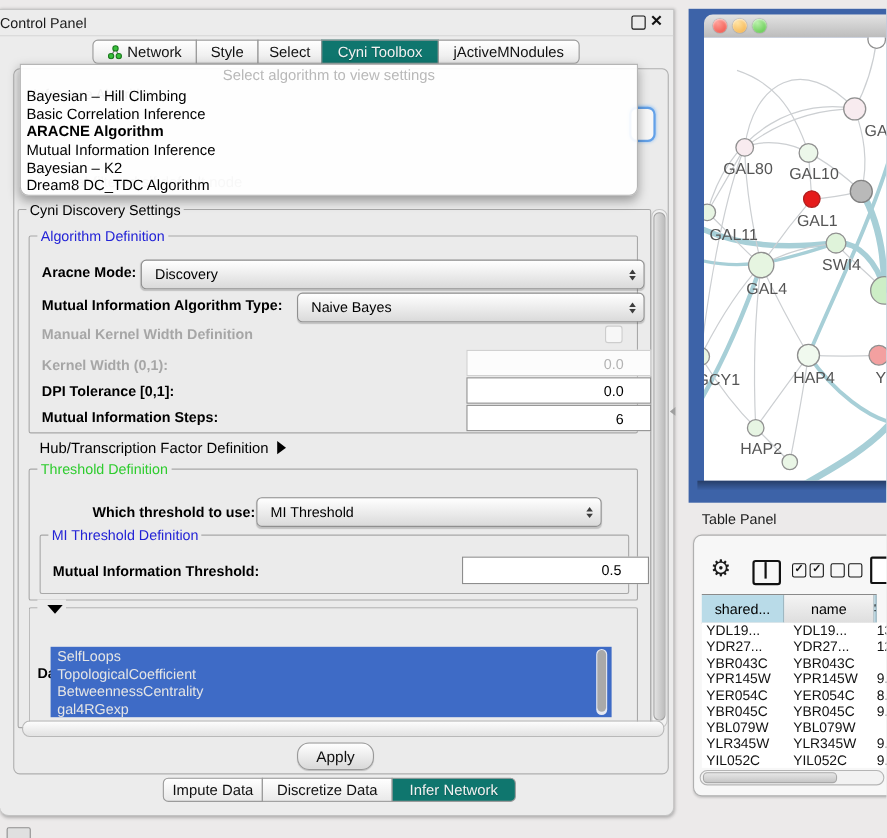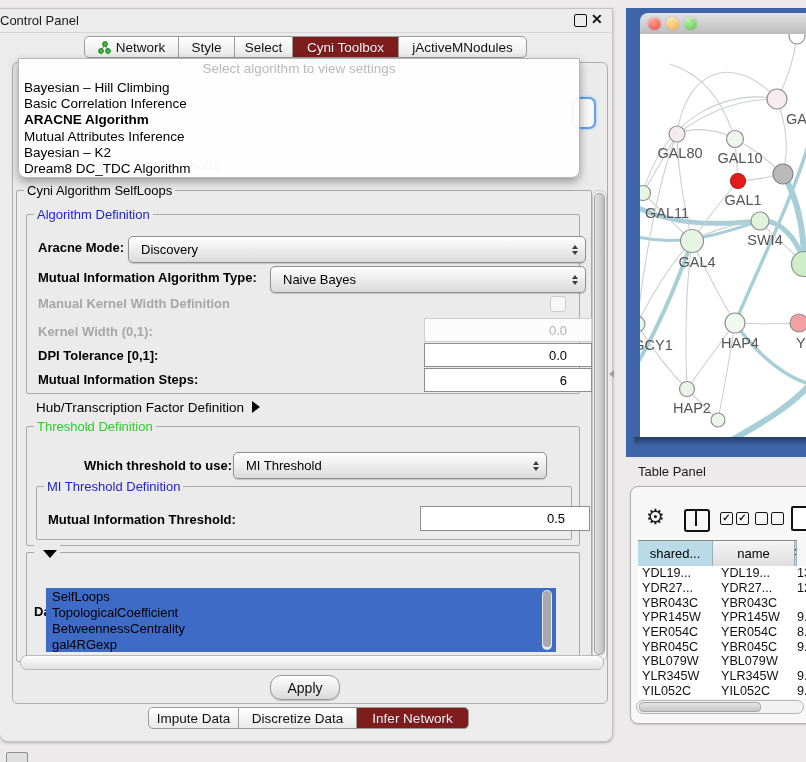--- a/index.html
+++ b/index.html
@@ -14,21 +14,21 @@
   #titlebar .t{font-size:13px;color:#1a1a1a;}
   #float-ic{left:574px;top:14px;width:11px;height:11px;border:1.6px solid #111;border-radius:2px;}
   #close-ic{left:591px;top:11px;font-size:14px;font-weight:bold;color:#111;}
   
   .tabrow{display:flex;}
   #tabs-top{left:84px;top:36px;height:22px;}
   .tab{border:1px solid #9b9b9b;margin-left:-1px;background:linear-gradient(#ffffff,#e9e9e9);
        font-size:13.5px;display:flex;align-items:center;justify-content:center;color:#111;}
   .tab.first{border-radius:5px 0 0 5px;margin-left:0;}
   .tab.last{border-radius:0 5px 5px 0;justify-content:center;}
-  .tab.sel{background:#7f1d1d;color:#f2f2f2;text-shadow:0 1px 1px rgba(0,0,0,.25);}
+  .tab.sel{background:#0f766e;color:#f2f2f2;text-shadow:0 1px 1px rgba(0,0,0,.25);}
   
   #outerbox{left:12px;top:62px;width:594px;height:640px;border:1px solid #aeaeae;border-radius:6px;
             background:#ebebeb;}
   
   #ghost-group{left:30px;top:78px;font-size:13px;color:#555;z-index:1;}
   #ghost-combo{left:62px;top:158px;font-size:13.5px;color:#8e8e8e;z-index:1;}
   #focus-combo{left:572px;top:97px;width:20px;height:28px;border:2px solid #63a1e8;border-radius:7px;
                background:#f7f7f7;z-index:2;box-shadow:0 0 3px #8fc0f4;}
   #popup{left:18px;top:58px;width:560px;height:118px;background:rgba(255,255,255,0.93);
          border:1px solid #b5b5b5;border-radius:0 0 8px 8px;z-index:3;
@@ -72,21 +72,21 @@
   #hub-row{left:36px;top:400px;font-size:13.5px;color:#000;}
   #leg-thr{left:34px;top:419px;color:#2ecc2e;}
   #box-thr{left:26px;top:426px;width:552px;height:118px;}
   #leg-mithr{left:44px;top:479px;color:#2323d6;}
   #box-mithr{left:36px;top:486px;width:534px;height:52px;}
   #leg-src{left:34px;top:545px;color:#000;}
   #box-src{left:26px;top:552px;width:552px;height:110px;border-bottom:none;}
   #lbl-dataattr{left:34px;top:604px;}
   #attr-list{left:46px;top:588px;width:510px;height:64px;background:#3e6bc6;display:flex;
              flex-direction:column;}
-  #attr-list .li{flex:1;color:#000000;font-size:13px;display:flex;align-items:center;padding-left:6px;}
+  #attr-list .li{flex:1;color:#e5e5e5;font-size:13px;display:flex;align-items:center;padding-left:6px;}
   #attr-scroll{left:542px;top:590px;width:10px;height:60px;background:#e6e9f2;border-radius:5px;}
   #attr-scroll .thumb{position:absolute;left:1px;top:1px;width:8px;height:56px;border-radius:4px;
                       background:#a9a9a9;}
   #hscroll{left:20px;top:655px;width:582px;height:13px;border:1px solid #b8b8b8;border-radius:7px;
            background:linear-gradient(#fdfdfd,#e2e2e2);}
   #apply{left:270px;top:675px;width:68px;height:23px;border:1px solid #999;border-radius:11px;
          background:linear-gradient(#ffffff,#d9d9d9);font-size:14px;display:flex;align-items:center;
          justify-content:center;box-shadow:0 1px 1px rgba(0,0,0,.2);}
   #tabs-bottom{left:148px;top:707px;height:22px;}
   
@@ -174,27 +174,27 @@
 
   <div class="abs" id="ghost-group">Inference Algorithm</div>
   <div class="abs" id="ghost-combo">gal-filtered sif default node</div>
   <div class="abs" id="focus-combo"></div>
 
   <div class="abs" id="popup">
     <div class="ph">Select algorithm to view settings</div>
     <div class="it">Bayesian – Hill Climbing</div>
     <div class="it">Basic Correlation Inference</div>
     <div class="it bold">ARACNE Algorithm</div>
-    <div class="it">Mutual Attributes Inference</div>
+    <div class="it">Mutual Information Inference</div>
     <div class="it">Bayesian – K2</div>
     <div class="it">Dream8 DC_TDC Algorithm</div>
   </div>
 
   <div class="gbox" id="box-settings"></div>
-  <span class="gleg" id="leg-settings">Cyni Algorithm SelfLoops</span>
+  <span class="gleg" id="leg-settings">Cyni Discovery Settings</span>
   <div class="abs" id="vscroll">
       <div class="thumb"></div>
     </div>
 
   <div class="gbox" id="box-algdef"></div>
   <span class="gleg" id="leg-algdef">Algorithm Definition</span>
 
   <span class="bl" style="left:38px;top:240px">Aracne Mode:</span>
   <div class="combo" style="left:128px;top:236px;width:444px;height:25px">
     <span>Discovery</span>

